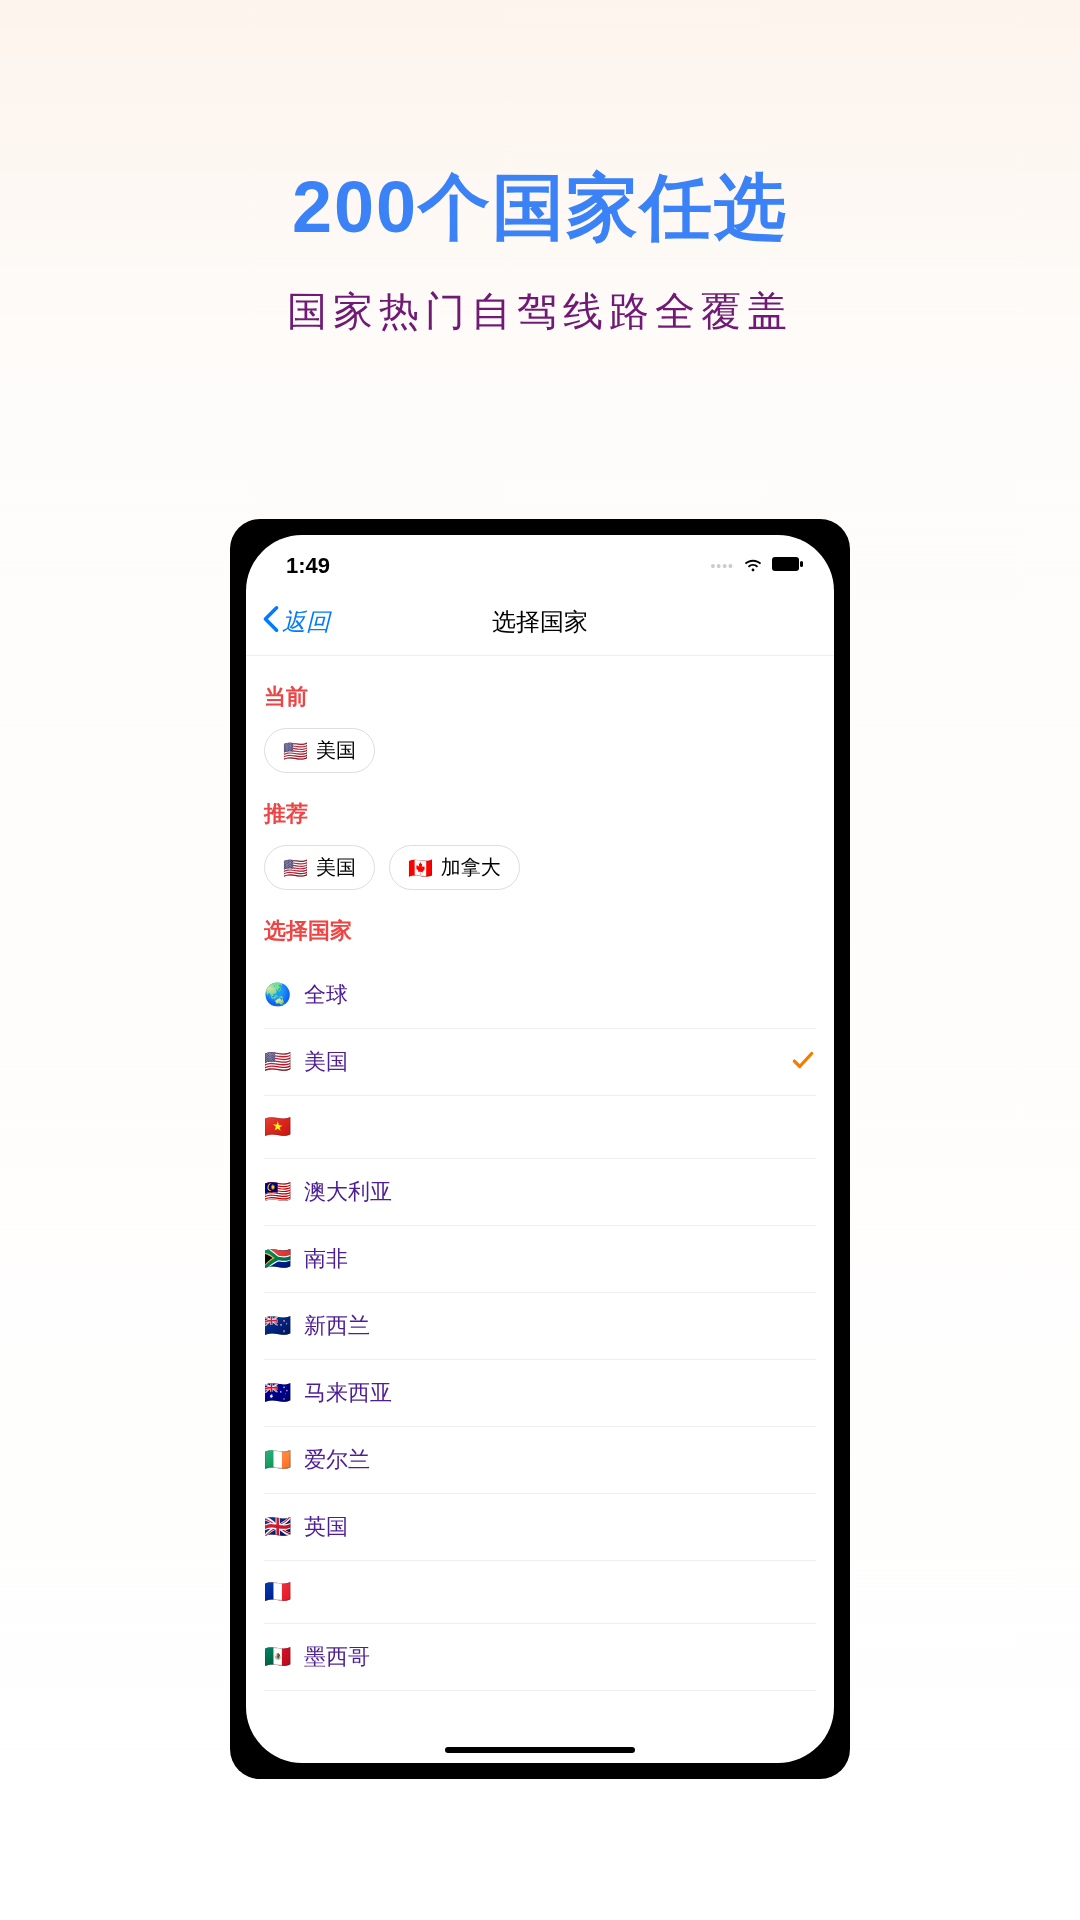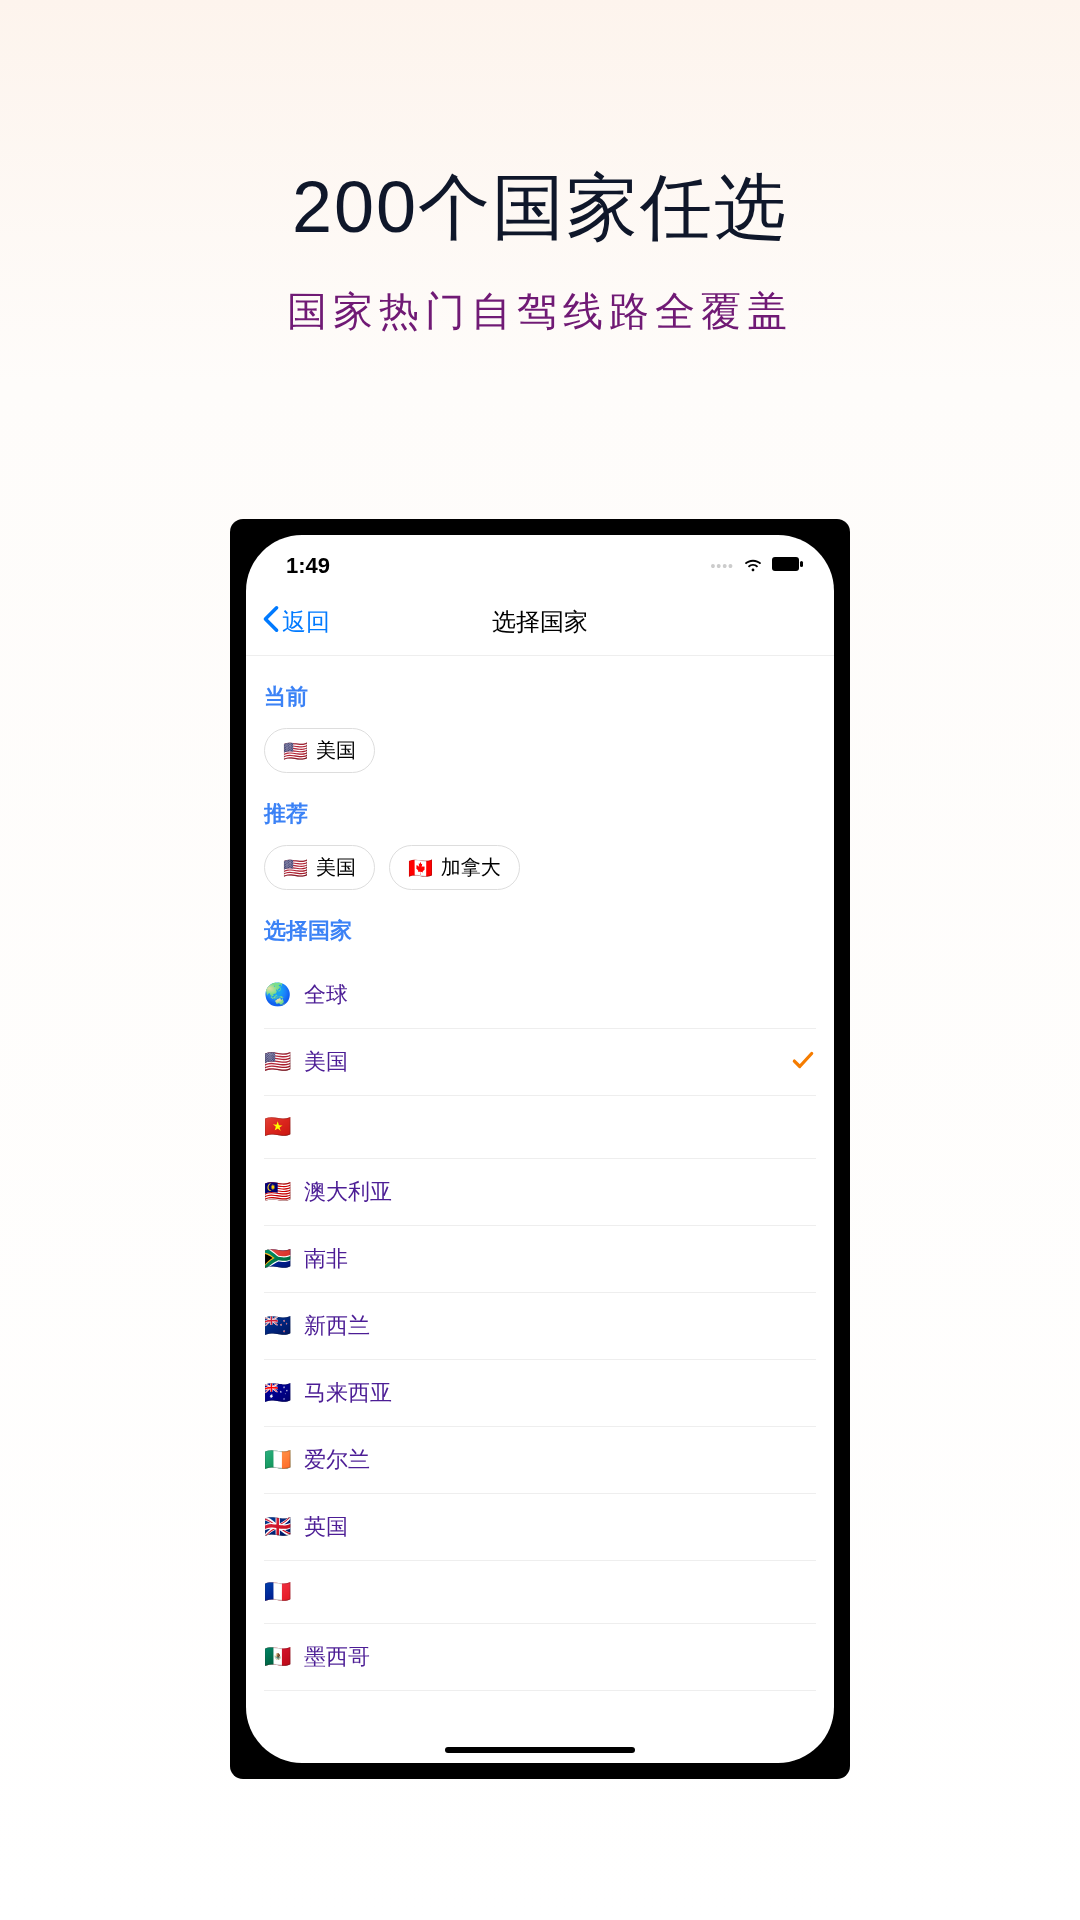--- a/index.html
+++ b/index.html
@@ -9,36 +9,36 @@
       background: linear-gradient(180deg, #fdf4ed 0%, #fefcfa 20%, #ffffff 100%);
       font-family: -apple-system, "PingFang SC", "Helvetica Neue", sans-serif;
       display: flex;
       flex-direction: column;
       align-items: center;
       overflow: hidden;
     }
     .hero-title {
       margin-top: 160px;
       font-size: 72px;
-      font-weight: 400;
-      color: #0f172a;
+      font-weight: 700;
+      color: #3b82f6;
       letter-spacing: 2px;
     }
     .hero-subtitle {
       margin-top: 28px;
       font-size: 40px;
       color: #701a75;
       letter-spacing: 6px;
     }
     .phone-frame {
       margin-top: 180px;
       width: 620px;
       height: 1260px;
       background: #000;
-      border-radius: 13px;
+      border-radius: 30px;
       padding: 16px;
       position: relative;
     }
     .phone-screen {
       width: 100%;
       height: 100%;
       background: #fff;
       border-radius: 56px;
       overflow: hidden;
       display: flex;
@@ -68,39 +68,40 @@
       padding: 20px 16px 16px;
       border-bottom: 1px solid #eee;
       position: relative;
     }
     .back-btn {
       display: flex;
       align-items: center;
       color: #007aff;
       font-size: 24px;
       gap: 2px;
+      font-style: italic;
     }
     .back-chevron svg { width: 18px; height: 28px; }
     .nav-title {
       position: absolute;
       left: 50%;
       transform: translateX(-50%);
       font-size: 24px;
       font-weight: 500;
       color: #000;
     }
     .content {
       flex: 1;
       overflow: hidden;
       padding: 0 18px;
     }
     .section-label {
       font-size: 22px;
       font-weight: 600;
-      color: #3b82f6;
+      color: #ef4444;
       margin-top: 26px;
       margin-bottom: 16px;
     }
     .chip-row {
       display: flex;
       gap: 14px;
       flex-wrap: wrap;
     }
     .chip {
       display: inline-flex;

